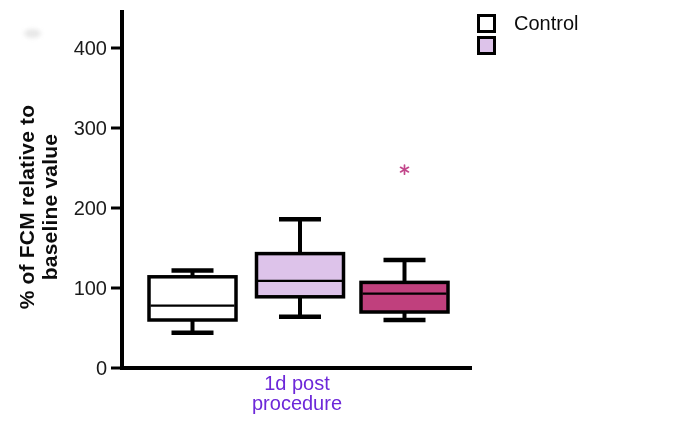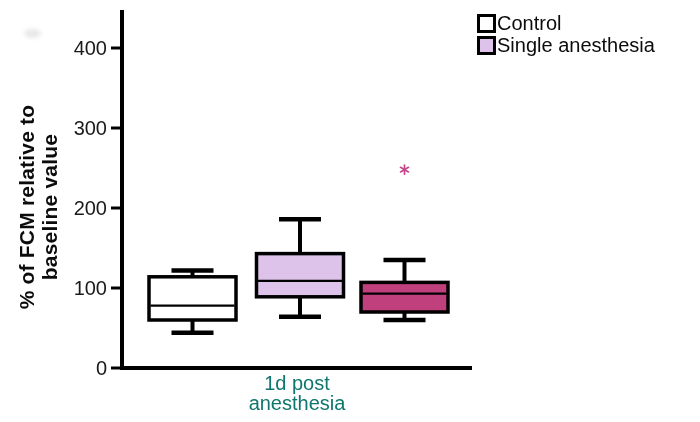--- a/index.html
+++ b/index.html
@@ -28,35 +28,35 @@
     color: #0c0c0c;
   }
 
   .xcat {
     position: absolute;
     left: 197px; top: 373px;
     width: 200px;
     text-align: center;
     font-size: 20px;
     line-height: 20px;
-    color: #0f766e;
+    color: #6d28d9;
   }
 
   .legend { position: absolute; left: 477px; top: 12px; }
   .legend-row { display: flex; align-items: center; height: 22px; }
   .swatch {
     display: inline-block; flex: 0 0 auto;
     width: 19px; height: 19px;
     border: 3px solid #000;
     background: #fff;
   }
   .legend-label {
     font-size: 20px;
     line-height: 22px;
-    margin-left: 1px;
+    margin-left: 18px;
     white-space: nowrap;
     color: #0c0c0c;
   }
 
   .smudge {
     position: absolute; left: 24px; top: 29px;
     width: 17px; height: 9px;
     background: #dedede;
     border-radius: 50%;
     filter: blur(2px);
@@ -106,27 +106,26 @@
       <line x1="383.5" y1="320" x2="425.5" y2="320" stroke="#000000" stroke-width="4.5"></line>
       <rect x="361" y="282.4" width="87" height="29.600000000000023" fill="#c0407d" stroke="#000000" stroke-width="3.5"></rect>
       <line x1="362.5" y1="293.6" x2="446.5" y2="293.6" stroke="#000000" stroke-width="2.2"></line>
       <line x1="404.5" y1="174.2" x2="404.5" y2="165" stroke="#c2478b" stroke-width="1.7" stroke-linecap="round"></line>
       <line x1="400.5162831425916" y1="171.9" x2="408.4837168574084" y2="167.29999999999998" stroke="#c2478b" stroke-width="1.7" stroke-linecap="round"></line>
       <line x1="400.5162831425916" y1="167.29999999999998" x2="408.4837168574084" y2="171.9" stroke="#c2478b" stroke-width="1.7" stroke-linecap="round"></line>
     </svg>
 
   <div class="xcat">
     <div>1d post</div>
-    <div>anesthesia</div>
+    <div>procedure</div>
   </div>
 
   <div class="legend">
     <div class="legend-row">
       <span class="swatch" style="background: rgb(255, 255, 255);"></span>
       <span class="legend-label">Control</span>
     </div>
     <div class="legend-row">
       <span class="swatch" style="background: rgb(221, 195, 234);"></span>
-      <span class="legend-label">Single anesthesia</span>
     </div>
   </div>
 
 </div>
 
 </body></html>

